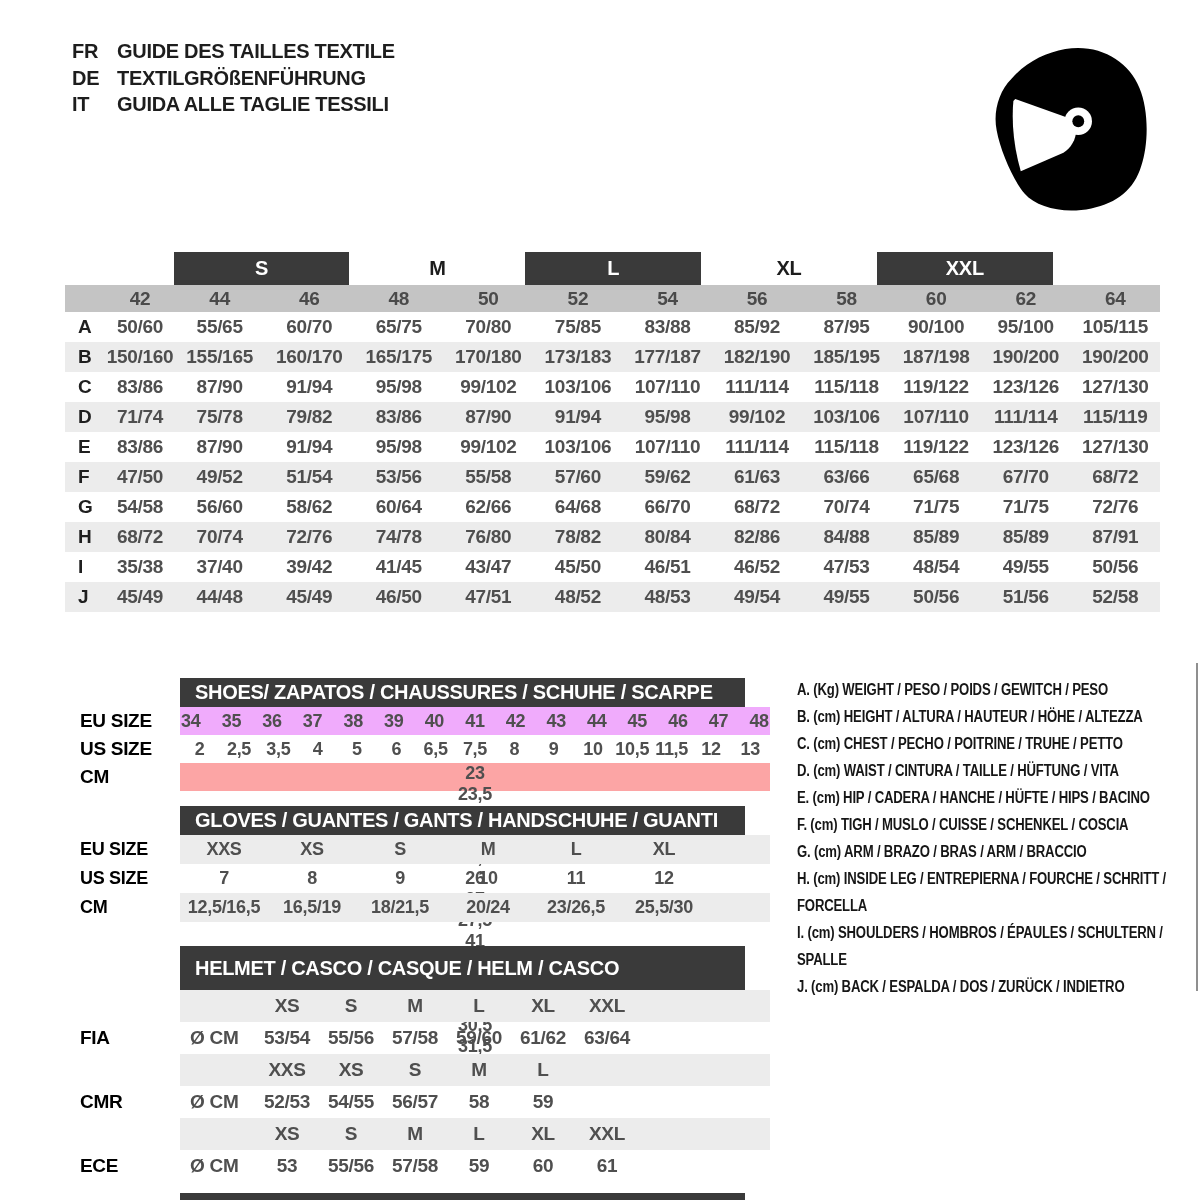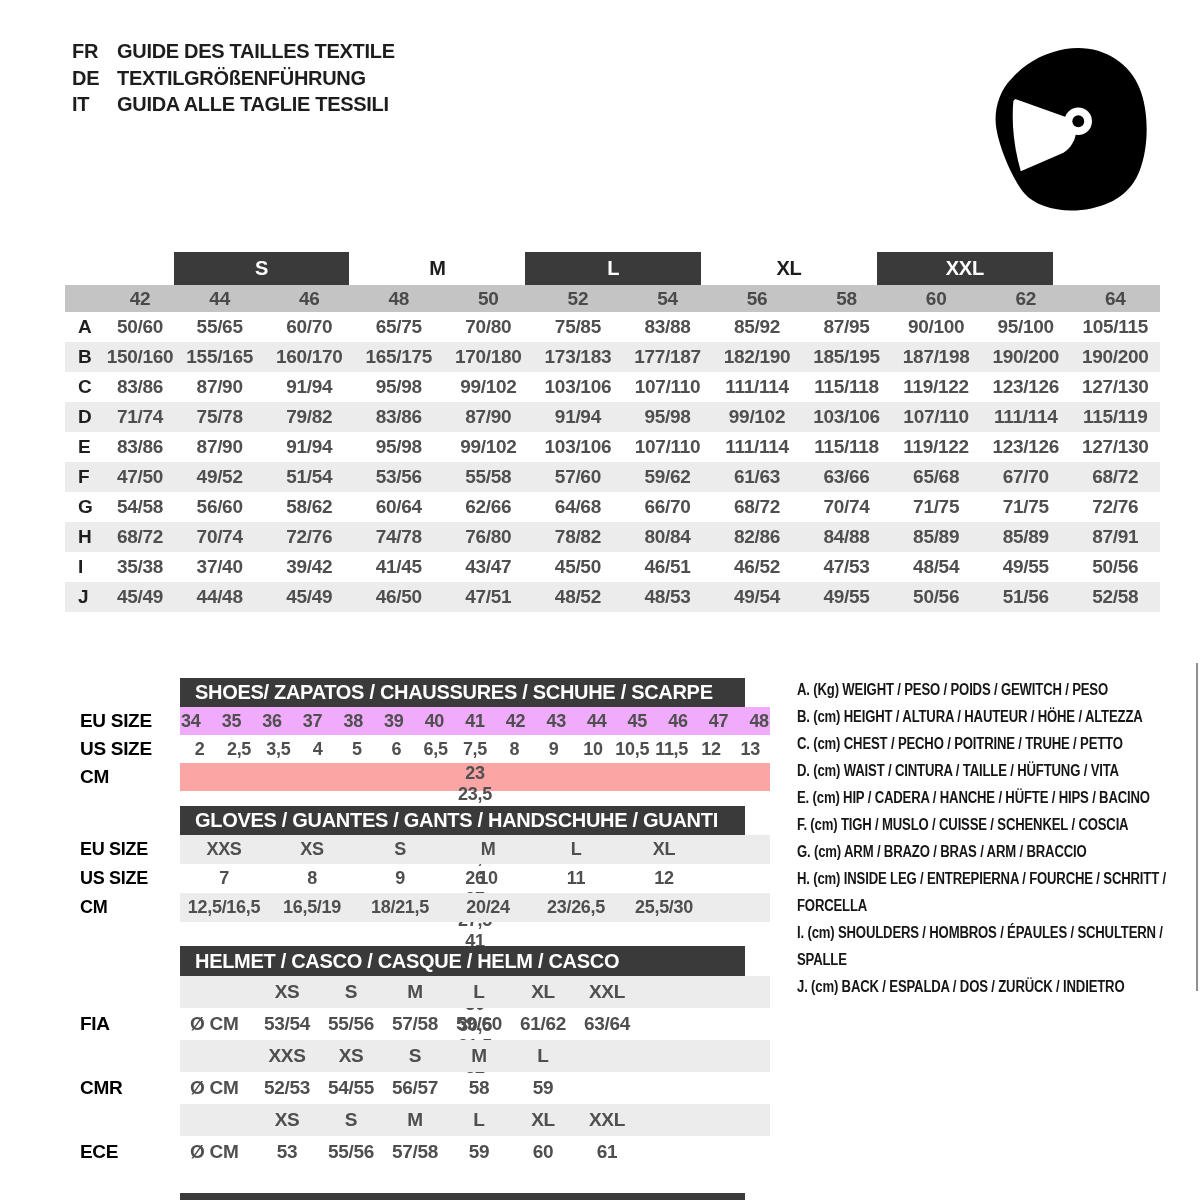--- a/index.html
+++ b/index.html
@@ -36,21 +36,21 @@
   .sec-label { width:115px; padding-left:15px; box-sizing:border-box; display:flex; align-items:center; color:#000000; white-space:nowrap; }
   .sec-vals { flex:1; display:flex; align-items:center; color:#4f4f4f; }
   .sec-cell { flex:1 1 0; text-align:center; white-space:nowrap; }
 
   #gloves .sec-row { height:29px; }
   #gloves .sec-cell { flex:none; width:88px; }
   #gloves .sec-vals, #gloves .sec-label { font-size:18px; }
   #shoes .sec-vals { font-size:18px; }
 
   #helmet .sec-row { height:32px; }
-  #helmet .sec-bar { height:30px; }
+  #helmet .sec-bar { height:44px; }
   .hm-unit { flex:none; width:75px; padding-left:10px; box-sizing:border-box; white-space:nowrap; }
   .hm-cell { flex:none; width:64px; text-align:center; white-space:nowrap; }
 
   
   .legend { position:absolute; left:797px; top:676px; width:478px; font-size:16px; line-height:27px;
             color:#161616; letter-spacing:-0.2px; transform:scaleX(0.82); transform-origin:left top; }
 
   
   .edge-line  { position:absolute; left:1196px; top:663px; width:2px; height:328px; background:#8f8f8f; }
   .cutoff-bar { position:absolute; left:180px; top:1193px; width:565px; height:7px; }

